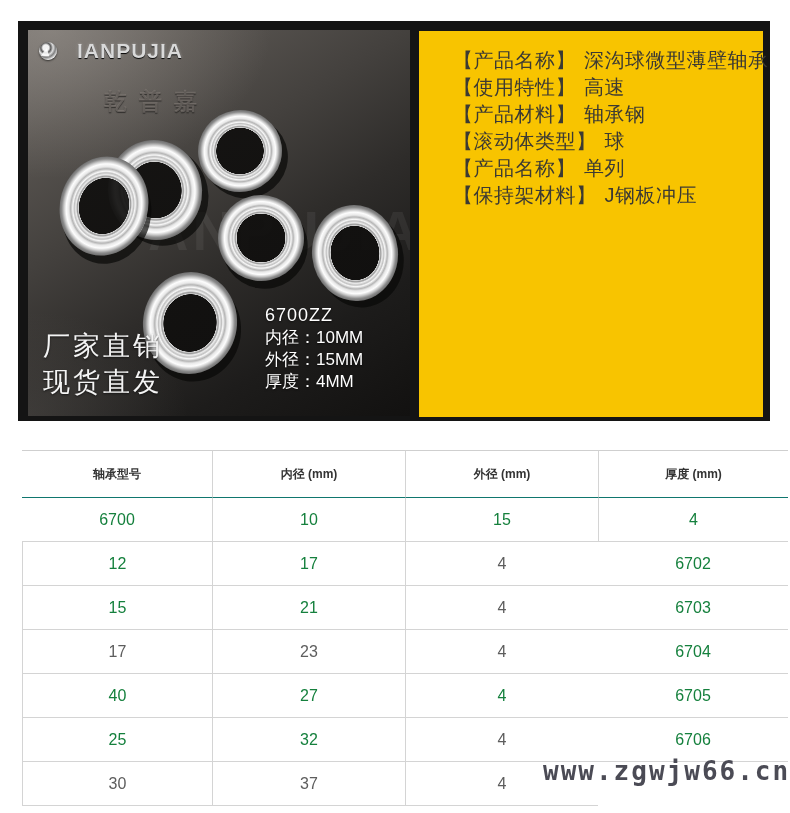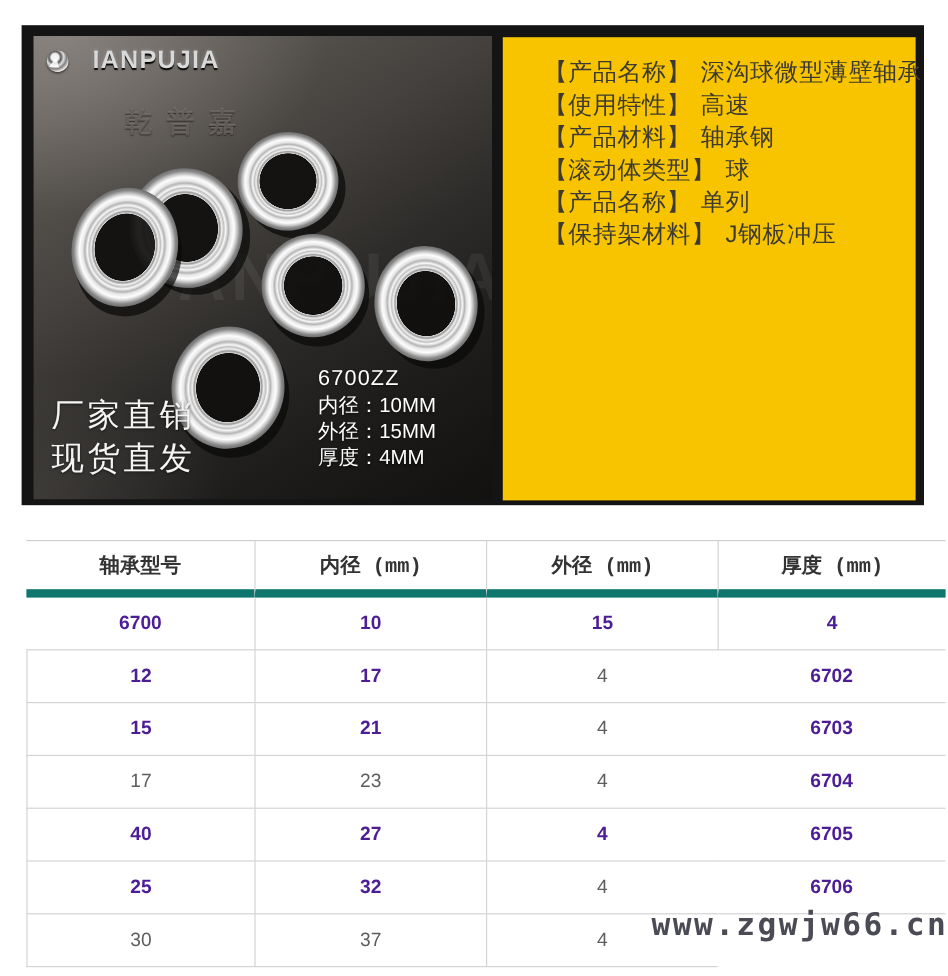--- a/index.html
+++ b/index.html
@@ -60,26 +60,26 @@
 
   .attrs { position:absolute; left:401px; top:10px; width:344px; height:386px; background:#F8C400;
     display:flex; flex-direction:column; justify-content:flex-start; padding:16px 8px 18px 34px; }
   .attr-row { white-space:nowrap; font-size:20px; color:#3c3a33; letter-spacing:.5px; }
   .attr-label { color:#3c3a33; }
   .attr-value { color:#3c3a33; margin-left:8px; }
 
   
   .spec-table { position:absolute; left:22px; top:450px; width:766px;
     display:grid; grid-template-columns:190px 193px 193px 190px; grid-template-rows:48px repeat(7,44px); }
-  .th { border-top:1px solid #cfcfcf; border-bottom:7px solid #0f766e;
+  .th { border-top:1px solid #cfcfcf; border-bottom:1px solid #0f766e;
     display:flex; align-items:center; justify-content:center;
-    font-size:17px; font-weight:bold; color:#333333;font-family:Liberation Mono, monospace; }
+    font-size:12px; font-weight:bold; color:#333333; }
   .td { border-bottom:1px solid #d4d4d4; display:flex; align-items:center; justify-content:center; font-size:16px; }
   .colsep { border-left:1px solid #d4d4d4; }
-  .c-bold { font-weight:bold; color:#4c1d95;text-align:center; }
+  .c-bold { font-weight:normal; color:#15803d;text-align:center; }
   .c-reg  { font-weight:normal; color:#5d5d5d; }
 
   .site-watermark { position:absolute; left:543px; top:756px; z-index:6;
     font-family:"DejaVu Sans Mono","Liberation Mono",monospace;
     font-size:26px; font-weight:bold; letter-spacing:2px; color:#4b4b55; white-space:nowrap; }
 </style>
 </head>
 <body>
 
 <div class="page">

